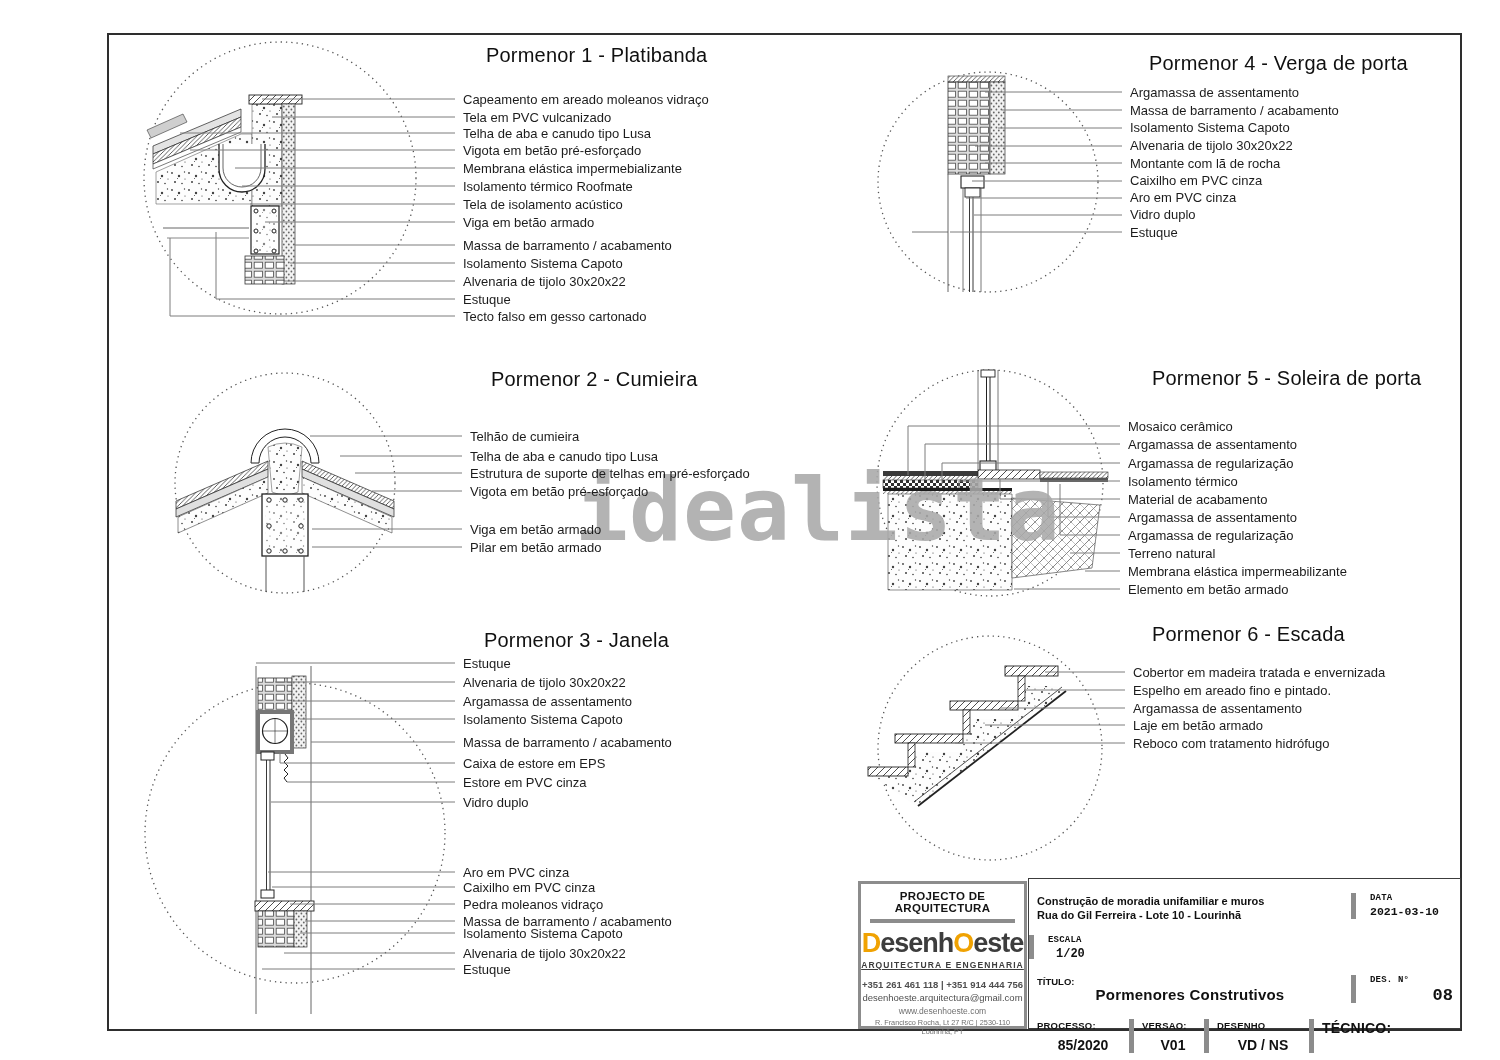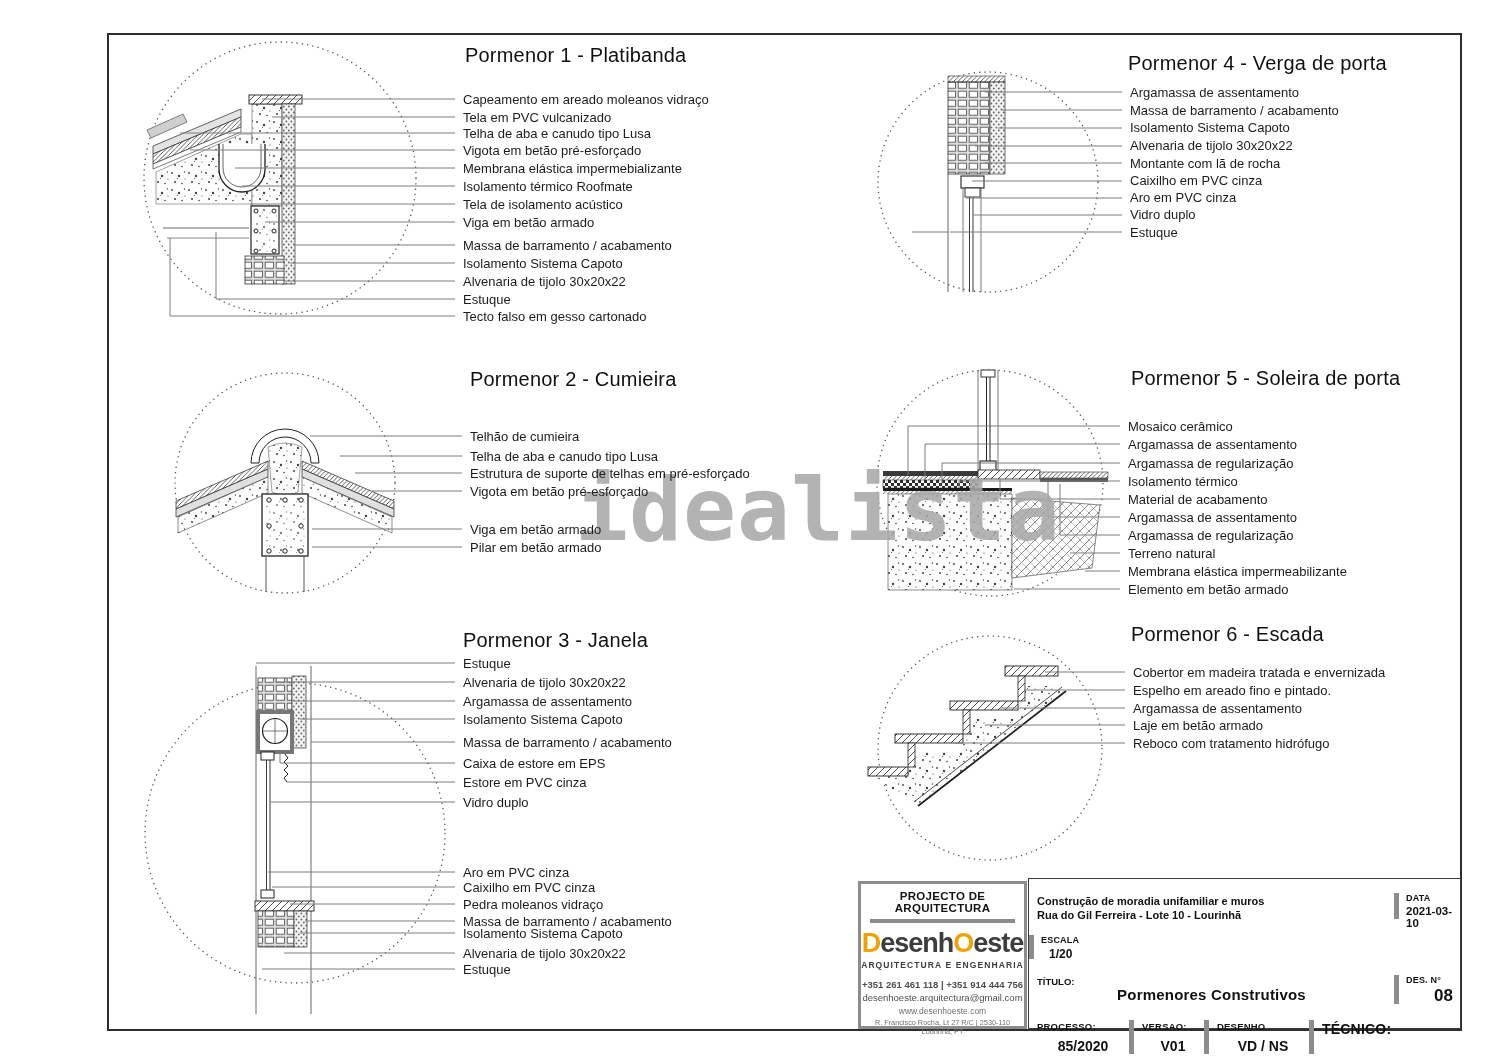--- a/index.html
+++ b/index.html
@@ -1,50 +1,50 @@
 <!DOCTYPE html>
 <html><head>
 <meta charset="utf-8">
 <style>
   html,body{margin:0;padding:0;background:#fff;}
   #sheet{position:relative;width:1500px;height:1060px;background:#fff;
          font-family:"Liberation Sans",sans-serif;overflow:hidden;}
   .frame{position:absolute;left:107px;top:33px;width:1351px;height:994px;
          border:2px solid #2e2e2e;}
   #drawing-svg{position:absolute;left:0;top:0;}
-  .d-title{position:absolute;font-size:20px;color:#101010;white-space:nowrap;letter-spacing:.2px;}
+  .d-title{position:absolute;font-size:20px;color:#101010;white-space:nowrap;letter-spacing:.2px;margin-left:21px;}
   .lbl{position:absolute;font-size:13px;color:#1c1c1c;white-space:nowrap;}
   .watermark{position:absolute;left:575px;top:466px;font-family:"DejaVu Sans Mono",monospace;
              font-weight:bold;font-size:88px;color:#a9a9a9;letter-spacing:1px;opacity:.88;line-height:1;}
   
   .tb-left{position:absolute;left:858px;top:881px;width:163px;height:142px;background:#fff;
            border:3px solid #8c8c8c;}
   .tb-head{margin-top:6px;font-size:11.5px;font-weight:bold;letter-spacing:.3px;text-align:center;color:#141414;}
   .tb-bar{height:4px;background:#8c8c8c;margin:5px 9px 7px;}
   .tb-logo{text-align:center;line-height:1;font-weight:800;font-size:27px;letter-spacing:-1px;}
   .lg-orange{color:#F0A202;}
   .lg-dark{color:#3d3d3d;}
-  .tb-sub{text-align:center;font-size:8.5px;font-weight:bold;color:#3d3d3d;letter-spacing:1.1px;margin-top:3px;}
+  .tb-sub{text-align:center;font-size:8.5px;font-weight:bold;color:#3d3d3d;letter-spacing:1.1px;margin-top:3px;text-decoration:underline;}
   .tb-contact{margin-top:9px;text-align:center;}
   .tb-phones{font-size:9.5px;font-weight:bold;color:#4f4f4f;}
   .tb-email{font-size:9.5px;color:#4f4f4f;margin-top:2px;}
   .tb-www{font-size:8.5px;color:#707070;margin-top:3px;}
   .tb-addr{font-size:7.3px;color:#707070;margin-top:2px;}
   
   .tb-right{position:absolute;left:1028px;top:878px;width:433px;height:151px;background:#fff;
             border:1px solid #3c3c3c;box-sizing:border-box;display:flex;flex-direction:column;color:#111;}
   .tb-row{display:flex;margin-top:12px;}
   .rowA{height:30px;}
   .rowB{height:33px;}
   .rowC{height:36px;}
   .rowD{flex:1;}
   .hbar{height:5px;background:#8c8c8c;margin:0 1px;}
   .vbar{width:5px;background:#8c8c8c;margin:2px 0;}
   .cell-main{flex:1;position:relative;}
-  .cell-side{width:61px;padding:2px 0 0 7px;box-sizing:border-box;}
+  .cell-side{width:104px;padding:2px 0 0 14px;box-sizing:border-box;font-family:Liberation Mono, monospace;}
   .proj-lines{padding:3px 0 0 8px;font-weight:bold;font-size:11px;line-height:1.3;}
   .small-label{font-size:9px;font-weight:bold;letter-spacing:.2px;}
   .corner-label{position:absolute;top:3px;left:8px;font-size:9.5px;font-weight:bold;}
   .center-value{text-align:center;padding-top:13px;font-size:15px;font-weight:bold;letter-spacing:.2px;}
   .side-value{font-size:12px;font-weight:bold;padding-left:8px;margin-top:2px;}
   .desn-value{font-size:17px;font-weight:bold;text-align:right;padding-right:7px;margin-top:1px;}
   .d-cell{position:relative;box-sizing:border-box;padding:3px 0 2px 8px;}
   .d-val{font-size:14px;font-weight:bold;text-align:center;margin-top:6px;}
 </style>
 </head>

